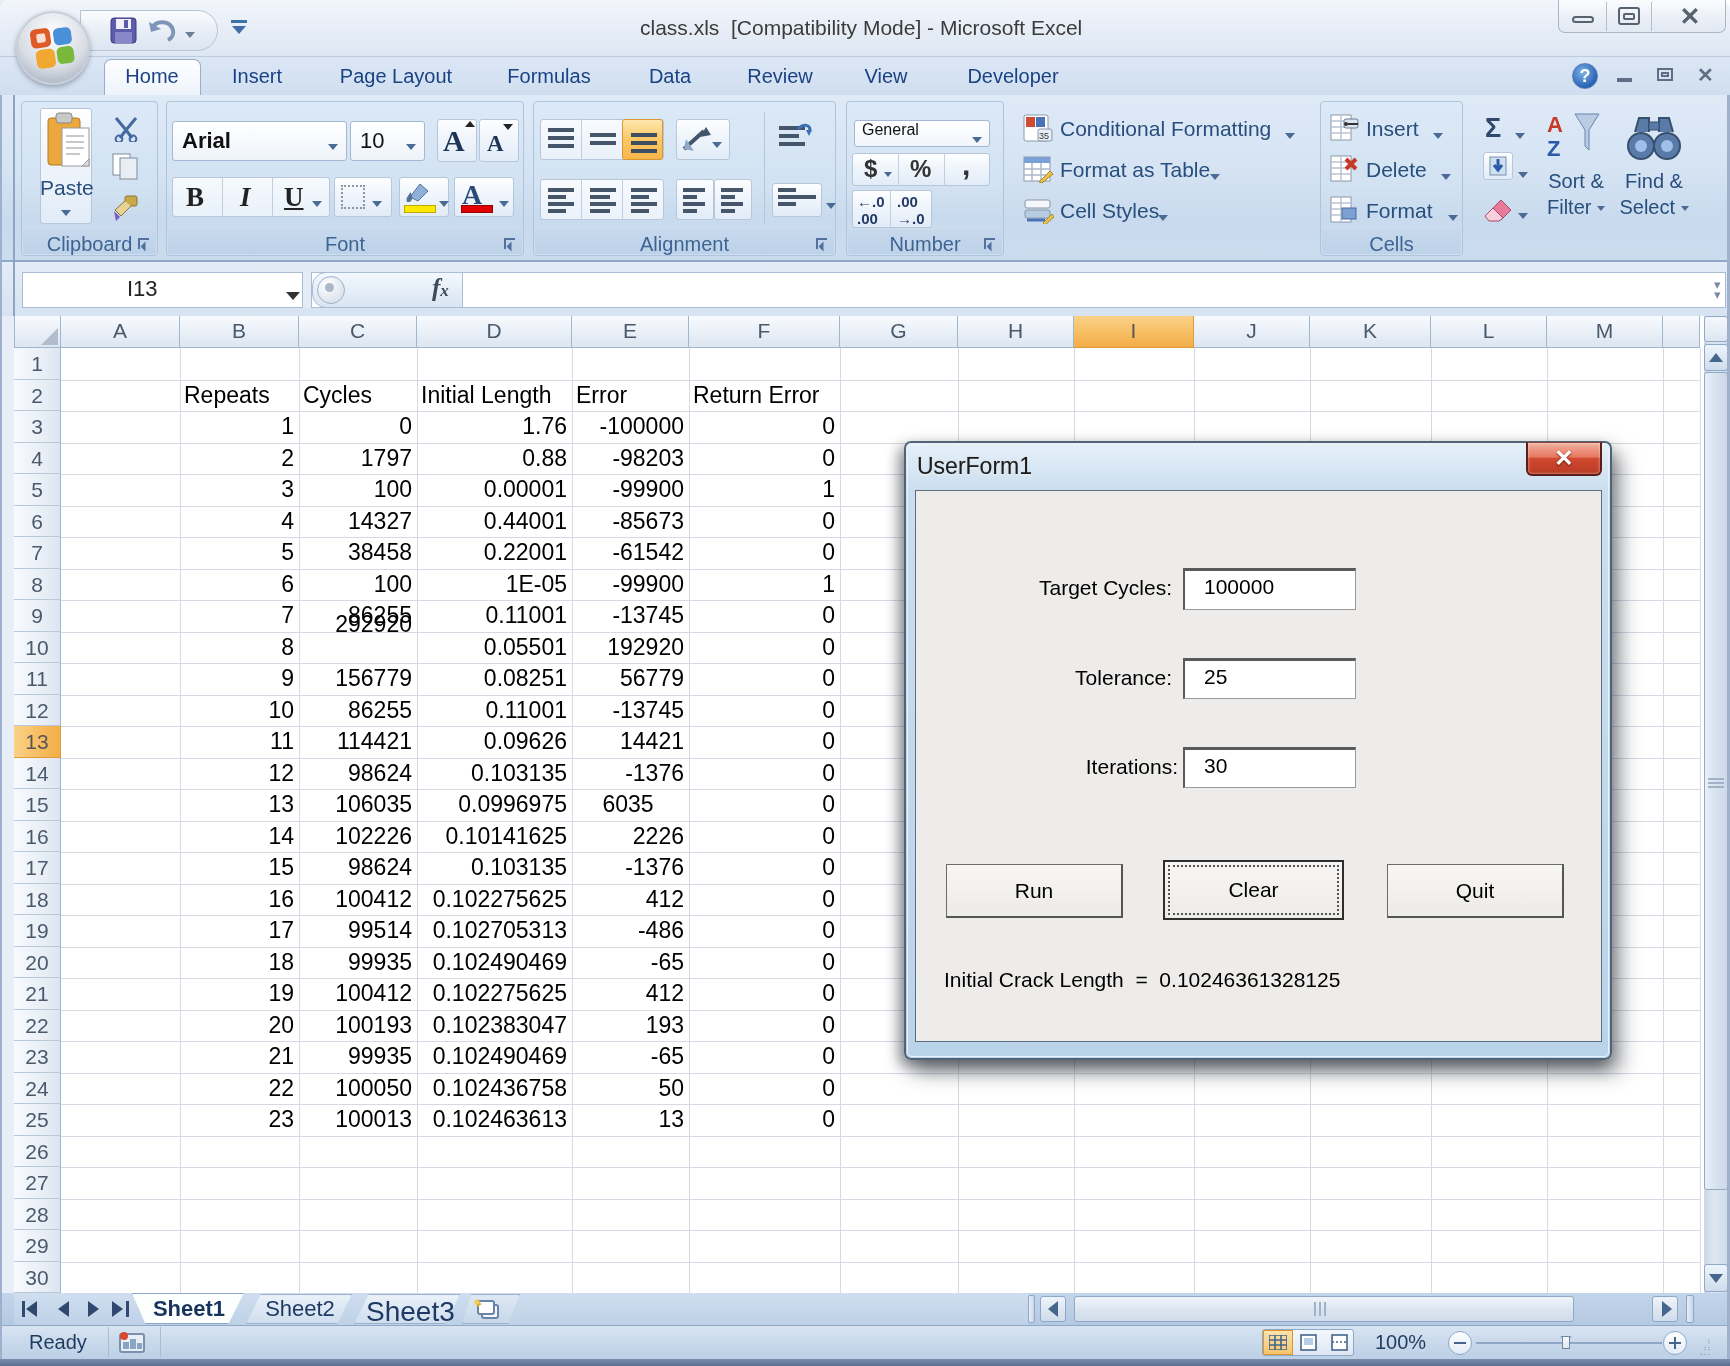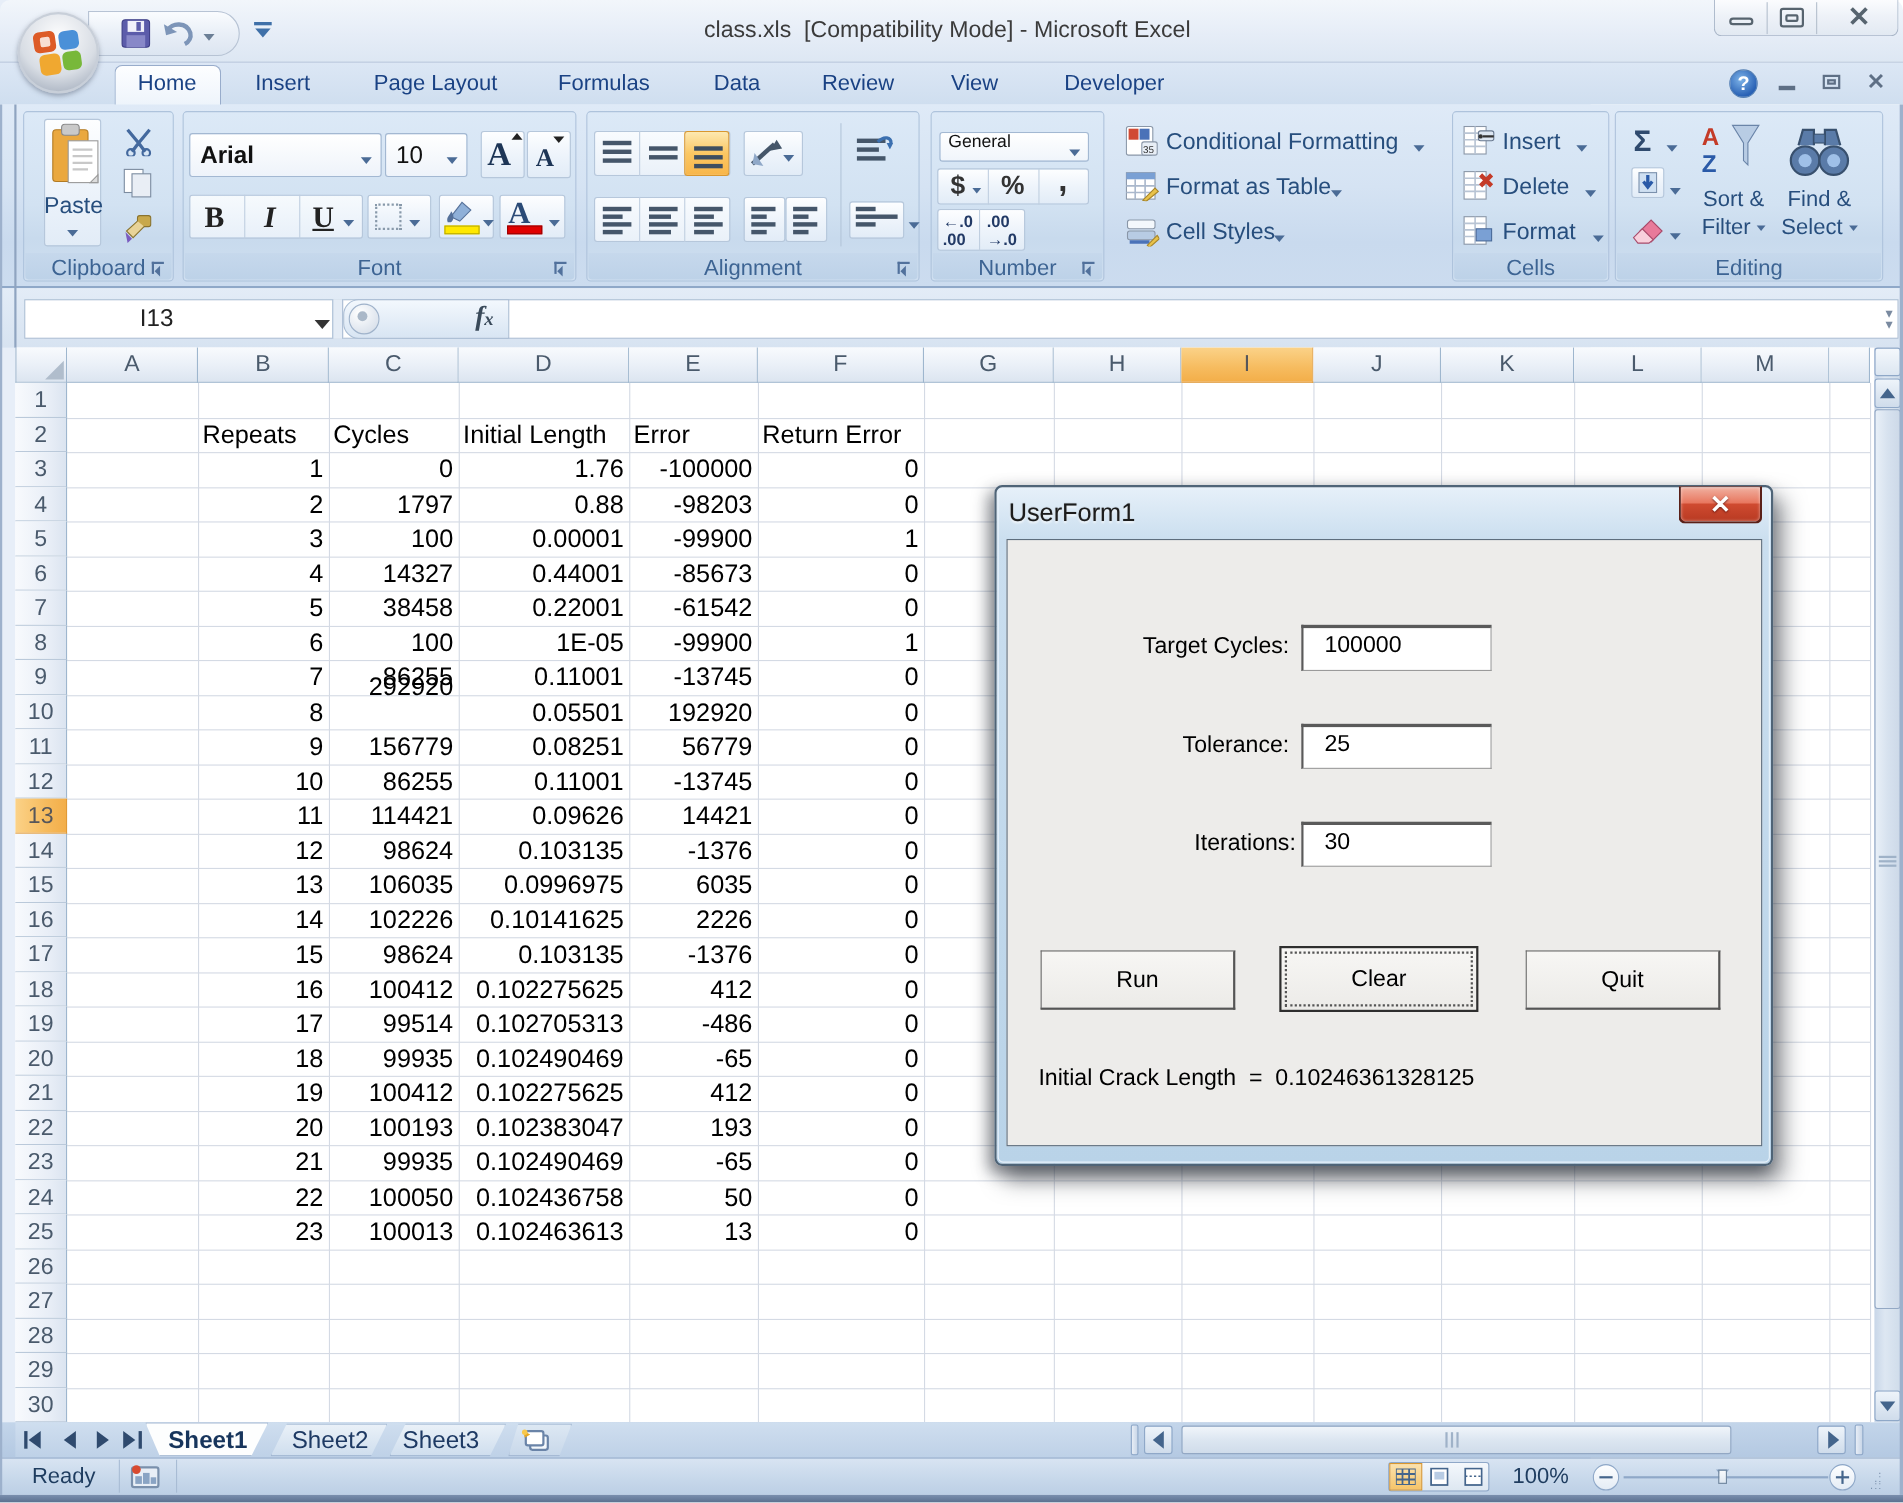--- a/index.html
+++ b/index.html
@@ -89,24 +89,20 @@
     </div>
 <div class="grpbox" style="left:846px;width:158px">
       <div class="grpband"></div>
       <div class="grplabel">Number</div>
       <div class="abs" style="right:8px;top:136px;width:11px;height:11px;border-left:2px solid #51719c;border-top:2px solid #51719c"></div>
       <div class="abs" style="right:8px;top:141px;width:0;height:0;border-top:7px solid transparent;border-left:7px solid #51719c;transform:rotate(45deg)"></div>
     </div>
 <div class="grpbox" style="left:1320px;width:143px">
       <div class="grpband"></div>
       <div class="grplabel">Cells</div>
-    </div>
-<div class="grpbox" style="left:1468px;width:244px">
-      <div class="grpband"></div>
-      <div class="grplabel">Editing</div>
     </div>
 <div class="smbtn" style="left:40px;top:108px;width:52px;height:116px"></div>
 <svg class="abs" style="left:46px;top:112px" width="46" height="58" viewBox="0 0 46 58">
 <rect x="2" y="6" width="32" height="47" rx="3" fill="#eaa83f" stroke="#b27b24"></rect>
 <rect x="10" y="1" width="16" height="10" rx="3" fill="#c9c9c9" stroke="#888"></rect>
 <rect x="16" y="16" width="27" height="38" fill="#fff" stroke="#9a9a9a"></rect>
 <path d="M20 24 H38 M20 30 H38 M20 36 H38 M20 42 H34" stroke="#c8c8c8" stroke-width="2"></path>
 <path d="M36 54 L43 54 L43 47 Z" fill="#ddd" stroke="#9a9a9a"></path>
 </svg>
 <div class="abs" style="left:40px;top:176px;width:52px;text-align:center;font-size:21px;color:#274e7d">Paste</div>
@@ -486,21 +482,21 @@
 <div class="cell" style="left:572px;top:726.0px;width:112px;text-align:right">14421</div>
 <div class="cell" style="left:689px;top:726.0px;width:146px;text-align:right">0</div>
 <div class="cell" style="left:180px;top:757.5px;width:114px;text-align:right">12</div>
 <div class="cell" style="left:299px;top:757.5px;width:113px;text-align:right">98624</div>
 <div class="cell" style="left:417px;top:757.5px;width:150px;text-align:right">0.103135</div>
 <div class="cell" style="left:572px;top:757.5px;width:112px;text-align:right">-1376</div>
 <div class="cell" style="left:689px;top:757.5px;width:146px;text-align:right">0</div>
 <div class="cell" style="left:180px;top:789.0px;width:114px;text-align:right">13</div>
 <div class="cell" style="left:299px;top:789.0px;width:113px;text-align:right">106035</div>
 <div class="cell" style="left:417px;top:789.0px;width:150px;text-align:right">0.0996975</div>
-<div class="cell" style="left:572px;top:789.0px;width:112px;text-align:right">6035</div>
+<div class="cell" style="left:572px;top:789.0px;width:112px;text-align:center">6035</div>
 <div class="cell" style="left:689px;top:789.0px;width:146px;text-align:right">0</div>
 <div class="cell" style="left:180px;top:820.5px;width:114px;text-align:right">14</div>
 <div class="cell" style="left:299px;top:820.5px;width:113px;text-align:right">102226</div>
 <div class="cell" style="left:417px;top:820.5px;width:150px;text-align:right">0.10141625</div>
 <div class="cell" style="left:572px;top:820.5px;width:112px;text-align:right">2226</div>
 <div class="cell" style="left:689px;top:820.5px;width:146px;text-align:right">0</div>
 <div class="cell" style="left:180px;top:852.0px;width:114px;text-align:right">15</div>
 <div class="cell" style="left:299px;top:852.0px;width:113px;text-align:right">98624</div>
 <div class="cell" style="left:417px;top:852.0px;width:150px;text-align:right">0.103135</div>
 <div class="cell" style="left:572px;top:852.0px;width:112px;text-align:right">-1376</div>
@@ -559,21 +555,21 @@
     <div class="abs" style="left:22px;top:1301px;width:3px;height:16px;background:#2f4a6e"></div>
     <div class="abs" style="left:58px;top:1301px;width:0;height:0;border-top:8px solid transparent;border-bottom:8px solid transparent;border-right:11px solid #2f4a6e"></div>
     <div class="abs" style="left:88px;top:1301px;width:0;height:0;border-top:8px solid transparent;border-bottom:8px solid transparent;border-left:11px solid #2f4a6e"></div>
     <div class="abs" style="left:112px;top:1301px;width:0;height:0;border-top:8px solid transparent;border-bottom:8px solid transparent;border-left:11px solid #2f4a6e"></div>
     <div class="abs" style="left:126px;top:1301px;width:3px;height:16px;background:#2f4a6e"></div>
     <div class="abs" style="left:132px;top:1293px;width:112px;height:31px;background:#fdfefe;clip-path:polygon(0 0,100% 0,86% 100%,12% 100%);border:1px solid #8fa8c8"></div>
 <div class="abs" style="left:146px;top:1296px;width:86px;text-align:center;font-size:22px;font-weight:700;color:#17355c">Sheet1</div>
 <div class="abs" style="left:246px;top:1294px;width:106px;height:30px;background:linear-gradient(#eaf1f8,#cfdeee);clip-path:polygon(14% 0,100% 0,86% 100%,0 100%);border:1px solid #9ab0cc"></div>
 <div class="abs" style="left:258px;top:1296px;width:84px;text-align:center;font-size:22px;color:#1e3a64">Sheet2</div>
 <div class="abs" style="left:354px;top:1294px;width:106px;height:30px;background:linear-gradient(#eaf1f8,#cfdeee);clip-path:polygon(14% 0,100% 0,86% 100%,0 100%);border:1px solid #9ab0cc"></div>
-<div class="abs" style="left:366px;top:1296px;width:84px;text-align:left;font-size:22px;color:#1e3a64">Sheet3</div>
+<div class="abs" style="left:366px;top:1296px;width:84px;text-align:left;font-size:28px;color:#1e3a64">Sheet3</div>
 <div class="abs" style="left:462px;top:1294px;width:58px;height:30px;background:linear-gradient(#dde8f3,#c8d8ea);clip-path:polygon(16% 0,100% 0,80% 100%,0 100%);border:1px solid #9ab0cc"></div>
 <svg class="abs" style="left:474px;top:1299px" width="30" height="22" viewBox="0 0 30 22">
       <rect x="8" y="6" width="16" height="13" rx="2" fill="#f4f8fc" stroke="#6a84a8" stroke-width="2"></rect>
       <rect x="4" y="2" width="16" height="13" rx="2" fill="#fff" stroke="#6a84a8" stroke-width="2"></rect>
       <path d="M2 2 L8 5 L3 8 Z" fill="#e8a820"></path>
       <circle cx="3" cy="3" r="2.5" fill="#f8c84a"></circle>
     </svg>
 <div class="abs" style="left:1028px;top:1295px;width:7px;height:28px;background:linear-gradient(90deg,#e8eef6,#c8d6e8);border:1px solid #8fa8c8;border-radius:2px"></div>
 <div class="abs" style="left:1040px;top:1296px;width:26px;height:26px;background:linear-gradient(#eef4fa,#cfdcEB);border:1px solid #8fa8c8;border-radius:3px"></div>
 <div class="abs" style="left:1048px;top:1301px;width:0;height:0;border-top:8px solid transparent;border-bottom:8px solid transparent;border-right:10px solid #44658c"></div>

